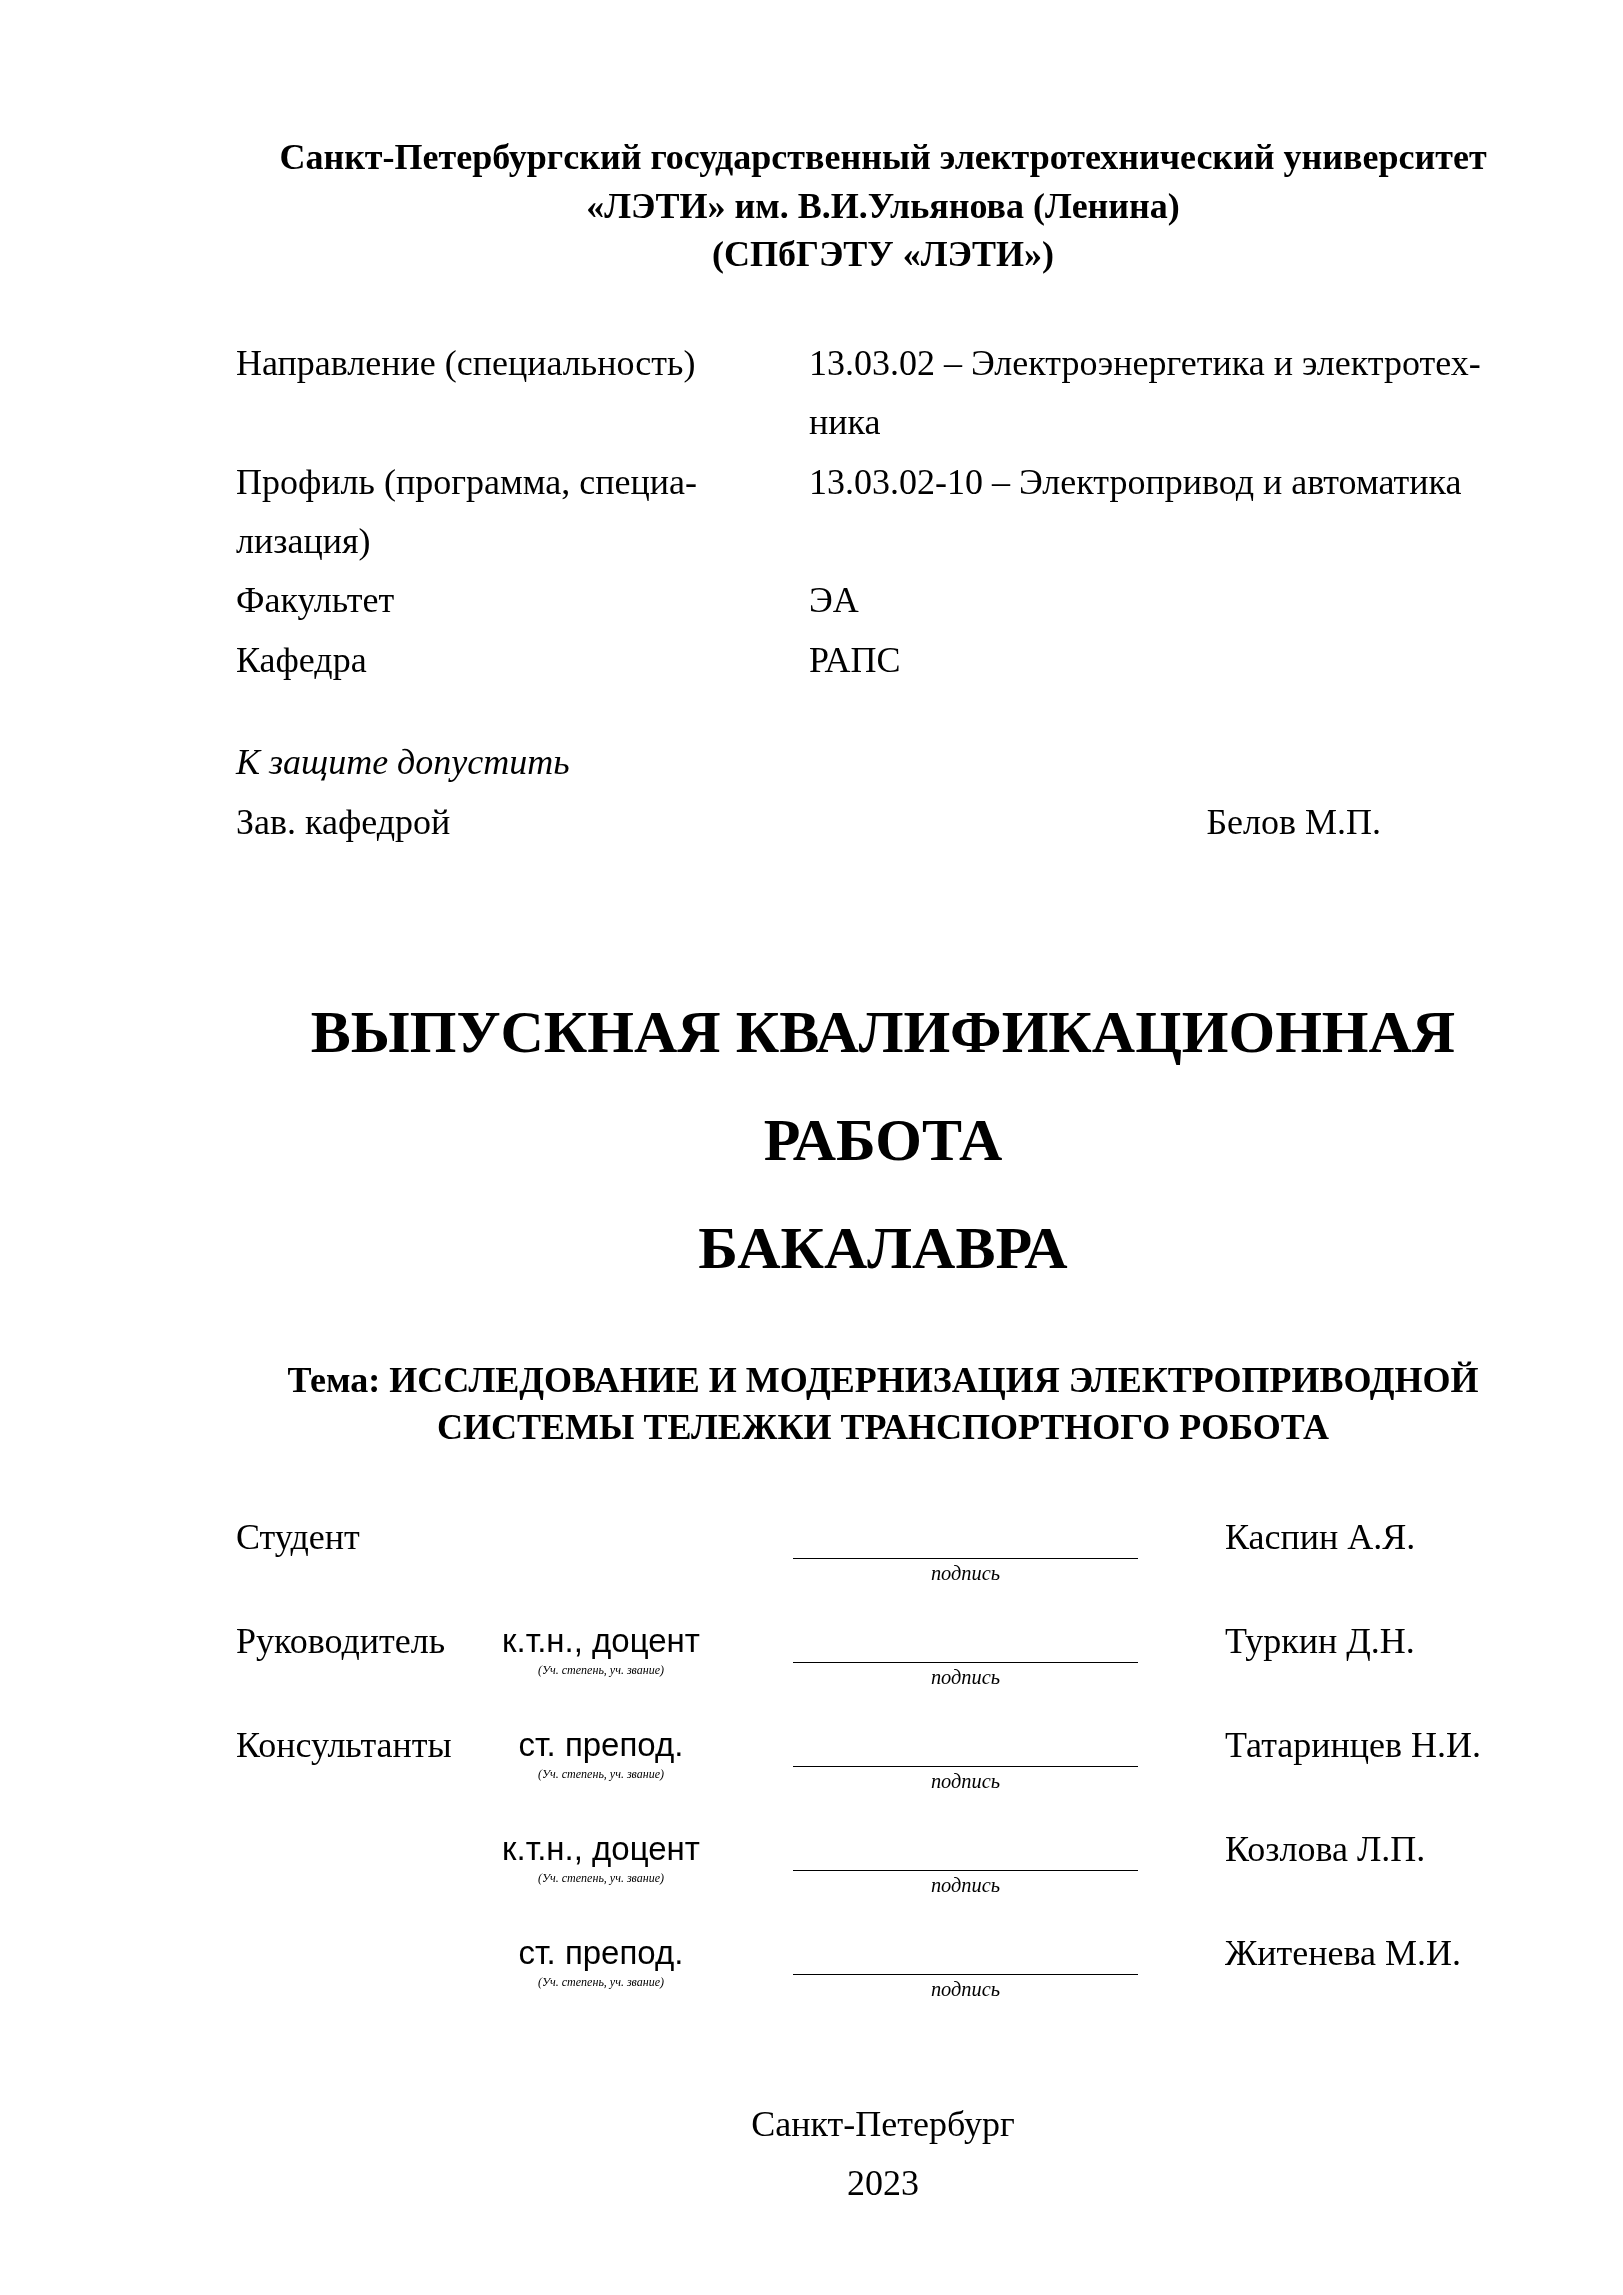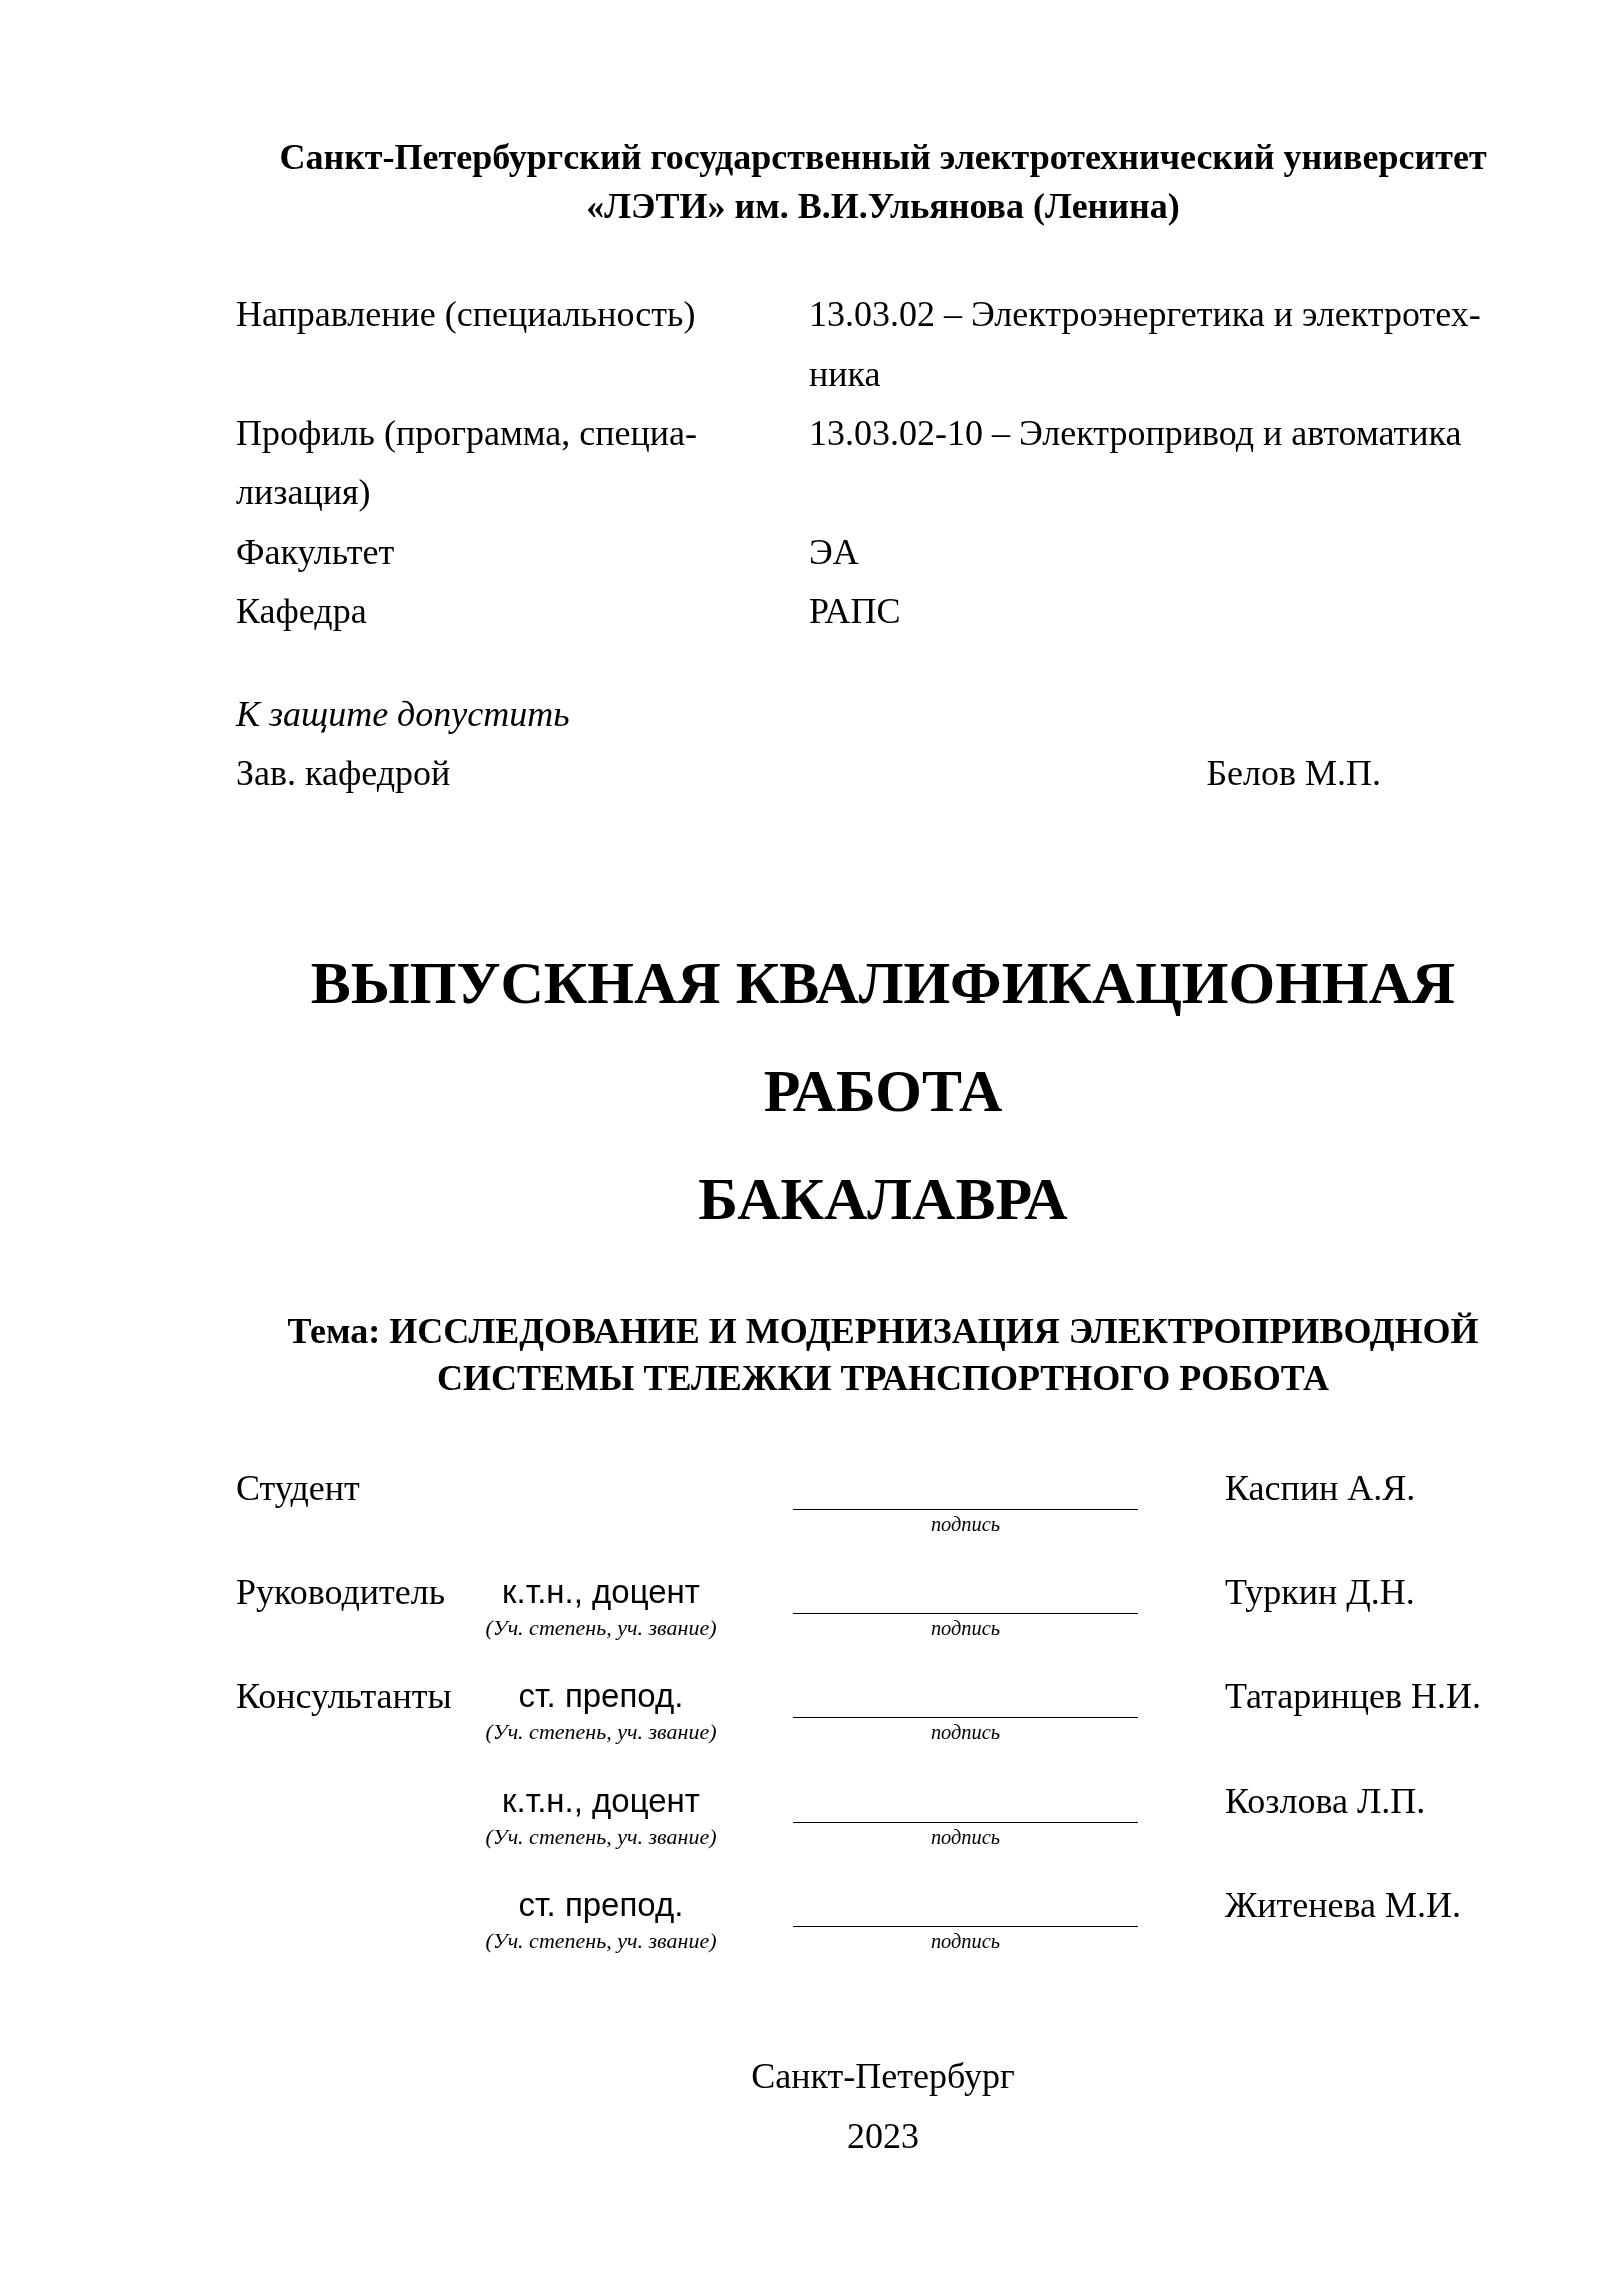--- a/index.html
+++ b/index.html
@@ -47,37 +47,38 @@
 
   .signatures { margin-top: 63px; }
   .sig-row { display: flex; align-items: flex-start; margin-bottom: 33px; }
   .sig-role { width: 212px; flex-shrink: 0; line-height: 46px; }
   .sig-degree { width: 306px; flex-shrink: 0; text-align: center; }
   .degree-text {
     font-family: "Liberation Sans", "DejaVu Sans", sans-serif;
     font-size: 33px;
     line-height: 46px;
   }
-  .degree-caption { font-size: 22px; font-style: italic; line-height: 1.15; }
+  .degree-caption { font-size: 12px; font-style: italic; line-height: 1.15; }
   .sig-line { width: 345px; flex-shrink: 0; margin-left: 39px; text-align: center; }
   .line-rule { height: 44px; border-bottom: 1.6px solid #000; }
   .line-caption { font-size: 20.4px; font-style: italic; margin-top: 3.1px; }
   .sig-name { margin-left: 87px; line-height: 46px; white-space: nowrap; }
 
   .footer { margin-top: 94px; text-align: center; line-height: 1.65; }
   .footer .fline { display: block; }
 </style>
 </head>
 <body>
 
 <div class="content">
 
   <div class="header">
     <span class="hline">Санкт-Петербургский государственный электротехнический университет</span>
     <span class="hline">«ЛЭТИ» им. В.И.Ульянова (Ленина)</span>
+    <span class="hline">(СПбГЭТУ «ЛЭТИ»)</span>
   </div>
 
   <div class="info">
 
     <div class="info-row">
       <div class="info-label">Направление (специальность)</div>
       <div class="info-value">
         <span class="block-line">13.03.02 – Электроэнергетика и электротех-</span>
         <span class="block-line">ника</span>
       </div>

